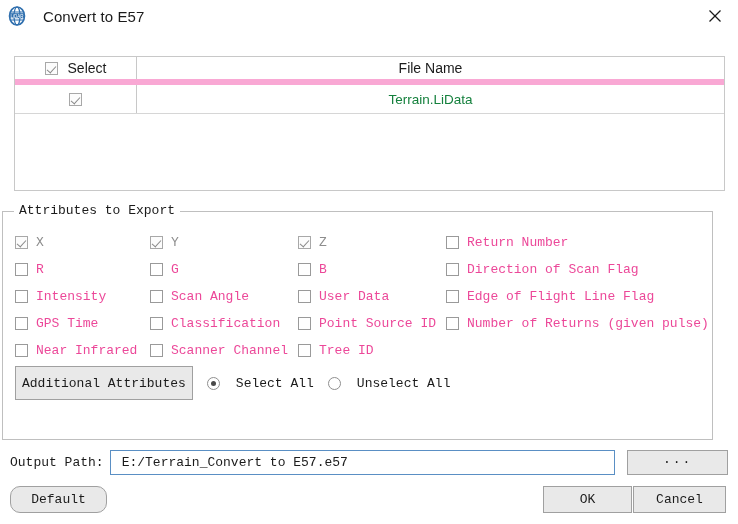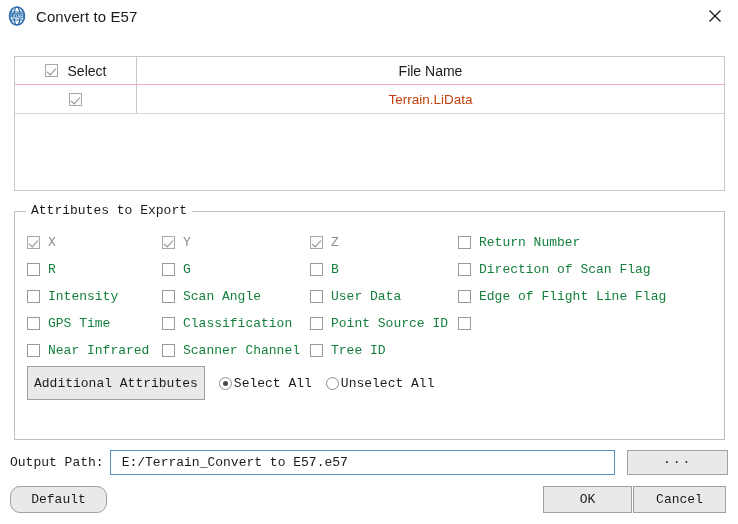--- a/index.html
+++ b/index.html
@@ -15,20 +15,21 @@
     width: 738px; height: 524px;
     background: #ffffff;
   }
 
   
   .titlebar {
     position: absolute; left: 0; top: 0;
     width: 738px; height: 32px;
     display: flex; align-items: center;
     background: #ffffff;
+    gap: 7px;
   }
   .app-icon {
     width: 22px; height: 22px;
     margin-left: 6px;
     position: relative;
     flex: 0 0 auto;
   }
   .app-icon svg { display: block; }
   .title-text {
     margin-left: 8px;
@@ -48,21 +49,21 @@
   
   .file-table {
     position: absolute; left: 14px; top: 56px;
     width: 711px; height: 135px;
     border: 1px solid #c8c8c8;
     background: #ffffff;
   }
   .ft-header {
     display: flex;
     height: 28px;
-    border-bottom: 1px solid #f9a8d4;
+    border-bottom: 6px solid #f9a8d4;
   }
   .ft-col-select {
     width: 122px;
     border-right: 1px solid #c8c8c8;
     display: flex; align-items: center; justify-content: center;
     gap: 10px;
   }
   .ft-col-name {
     flex: 1;
     display: flex; align-items: center; justify-content: center;
@@ -78,21 +79,21 @@
     border-bottom: 1px solid #d6d6d6;
   }
   .ft-row .ft-col-select {
     border-right: 1px solid #c8c8c8;
   }
   .ft-cell-name {
     flex: 1;
     display: flex; align-items: center; justify-content: center;
     font-family: "Liberation Sans", sans-serif;
     font-size: 13.5px;
-    color: #c2410c;
+    color: #15803d;
   }
   .ft-blank { flex: 1; background: #ffffff; }
 
   
   .cbox {
     width: 13px; height: 13px;
     border: 1px solid #9a9a9a;
     background: #ffffff;
     position: relative;
     flex: 0 0 auto;
@@ -106,21 +107,21 @@
     width: 4px; height: 8px;
     border: solid #8a8a8a;
     border-width: 0 1.6px 1.6px 0;
     transform: rotate(42deg);
   }
   .cbox.dim { border-color: #a8a8a8; background: #fcfcfc; }
 
   
   .groupbox {
     position: absolute;
-    left: 14px; top: 203px;
+    left: 2px; top: 203px;
     width: 711px; height: 237px;
   }
   .gb-border {
     position: absolute;
     left: 0; top: 8px;
     width: 100%; height: calc(100% - 8px);
     border: 1px solid #bfbfbf;
   }
   .gb-legend {
     position: absolute;
@@ -146,21 +147,21 @@
   .attr-item {
     display: flex;
     align-items: center;
     gap: 8px;
     cursor: pointer;
     height: 20px;
   }
   .attr-label {
     font-family: "Liberation Mono", monospace;
     font-size: 13px;
-    color: #15803d;
+    color: #ec4899;
     white-space: nowrap;
     line-height: 1;
   }
   .attr-item.disabled .attr-label { color: #8d8d8d; }
   .attr-item.empty { visibility: hidden; }
 
   
   .addrow {
     position: absolute;
     left: 13px; top: 163px;
@@ -176,21 +177,21 @@
     color: #1b1b1b;
     display: flex; align-items: center; justify-content: center;
     cursor: pointer;
     white-space: nowrap;
   }
   .btn-addattr {
     height: 34px;
     padding: 16px 6px;
   }
   .radio-item {
-    display: flex; align-items: center; gap: 2px; cursor: pointer;
+    display: flex; align-items: center; gap: 16px; cursor: pointer;
   }
   .radio {
     width: 13px; height: 13px;
     border: 1px solid #8f8f8f;
     border-radius: 50%;
     background: #ffffff;
     position: relative;
     flex: 0 0 auto;
   }
   .radio.on::after {
@@ -366,20 +367,21 @@
       <div class="attr-item">
         <span class="cbox"></span>
         <span class="attr-label">Classification</span>
       </div>
       <div class="attr-item">
         <span class="cbox"></span>
         <span class="attr-label">Point Source ID</span>
       </div>
       <div class="attr-item">
         <span class="cbox"></span>
+        <span class="attr-label">Number of Returns (given pulse)</span>
       </div>
 
       <div class="attr-item">
         <span class="cbox"></span>
         <span class="attr-label">Near Infrared</span>
       </div>
       <div class="attr-item">
         <span class="cbox"></span>
         <span class="attr-label">Scanner Channel</span>
       </div>

